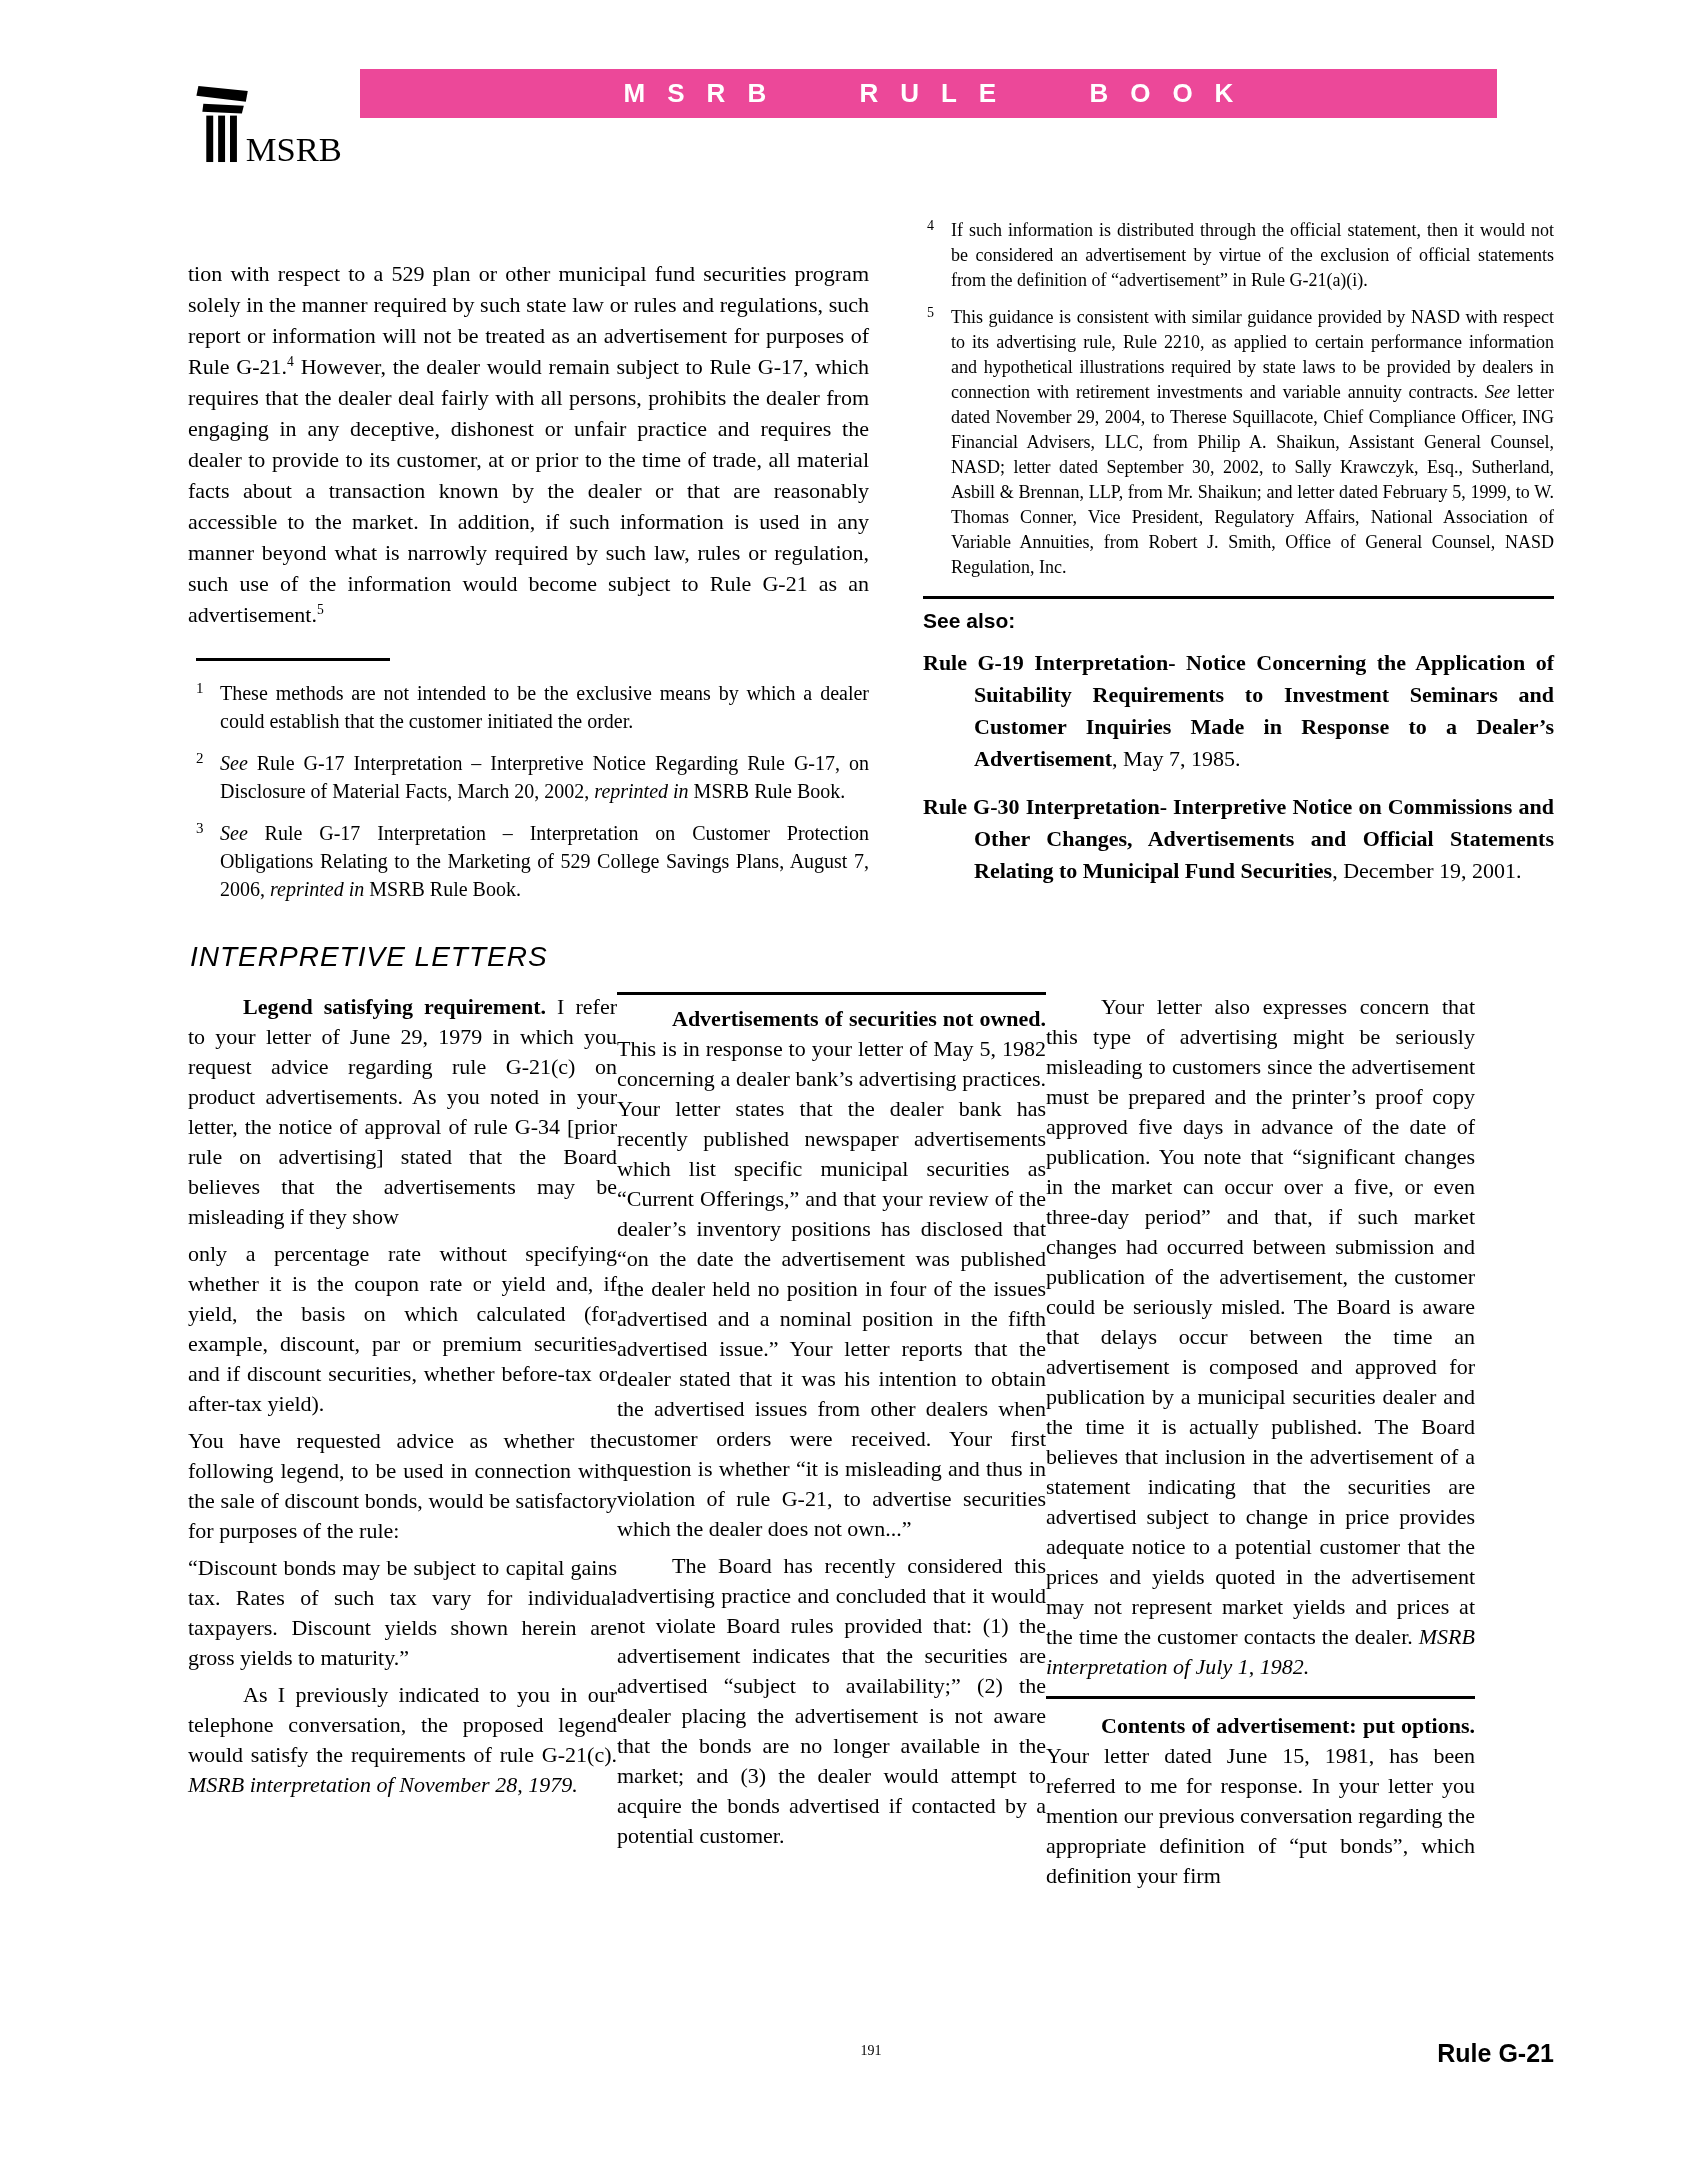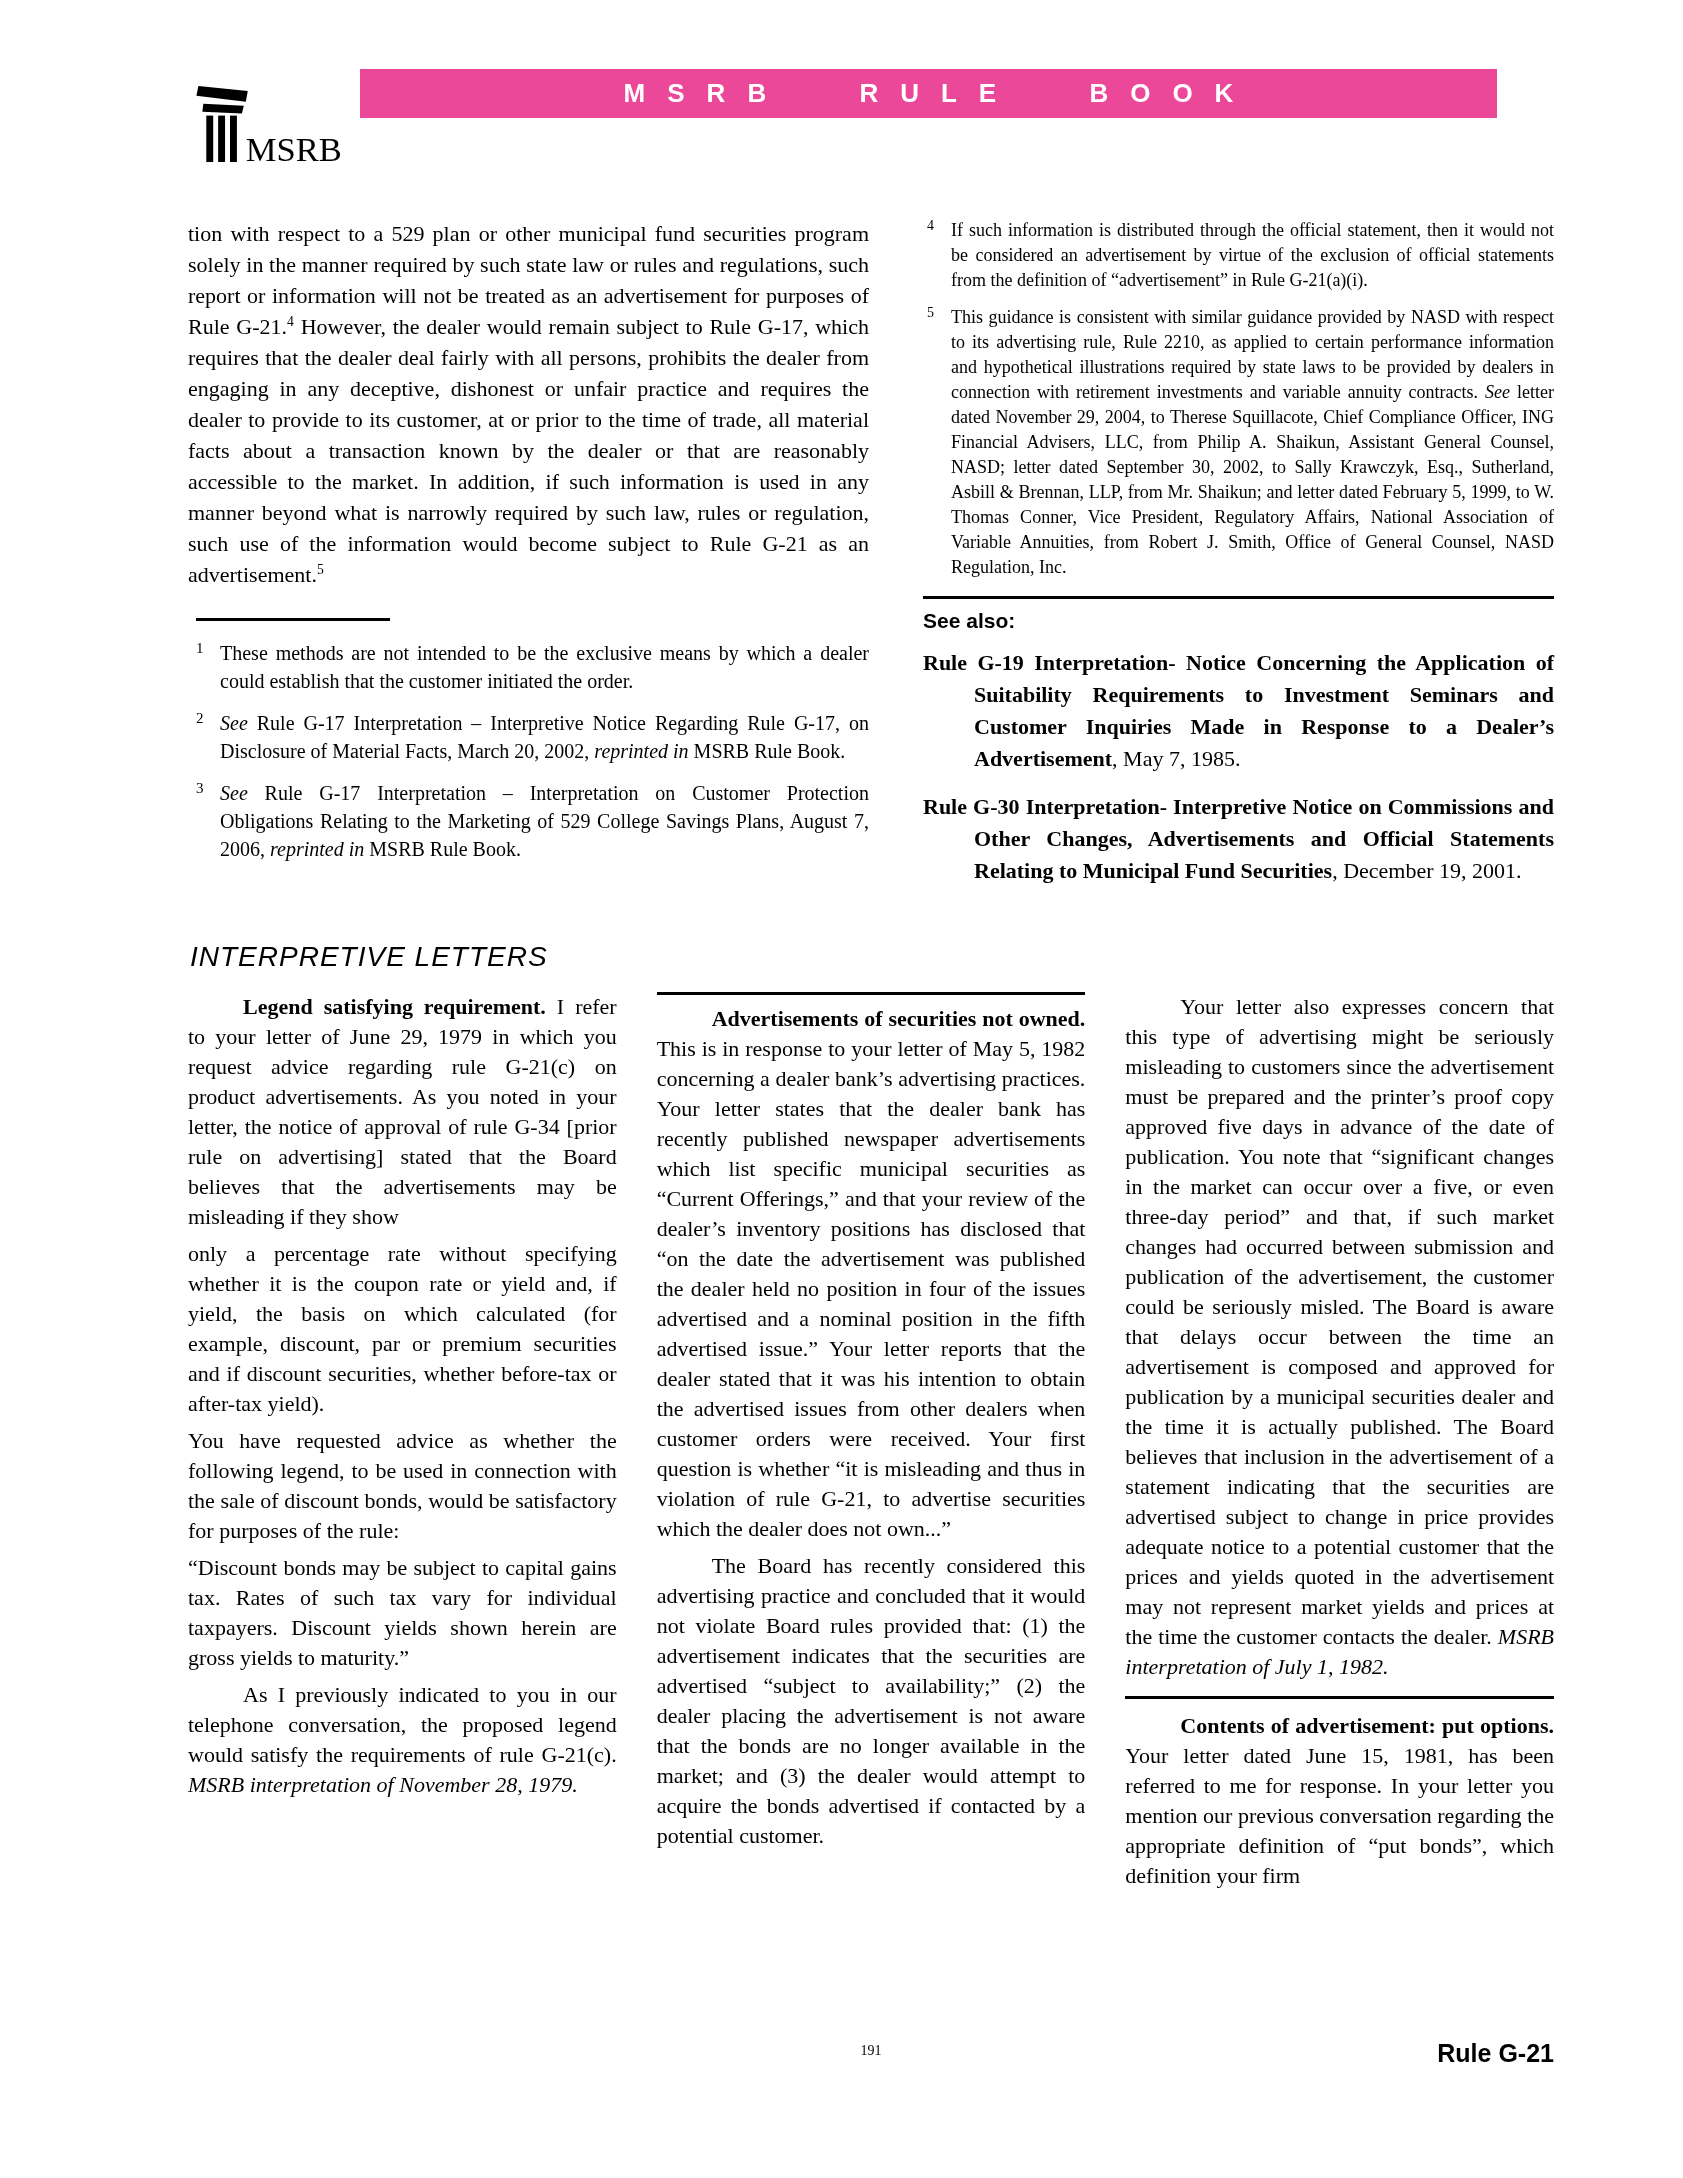--- a/index.html
+++ b/index.html
@@ -11,21 +11,21 @@
   .logo{position:absolute;left:196px;top:83px;width:149px;height:81px;}
   .logo svg text{font-family:"Liberation Serif", serif;}
   .banner{
     position:absolute;left:360px;top:69px;width:1137px;height:49px;
     background:#ec4899;color:#fff;display:flex;align-items:center;justify-content:center;
     font-family:"Liberation Sans", sans-serif;font-weight:bold;font-size:26px;
     letter-spacing:22px;word-spacing:42px;text-indent:22px;white-space:nowrap;
   }
   
   .top{position:absolute;left:188px;top:218px;width:1366px;display:flex;gap:54px;}
-  .col-a{width:681px;}
+  .col-a{width:681px;margin-top:40px;}
   .col-b{width:631px;}
   .bodypar{font-size:22px;line-height:31px;text-align:justify;margin:0;}
   sup.bsup{font-size:0.62em;vertical-align:super;line-height:0;}
   .fn-rule{width:194px;border:none;border-top:3px solid #000;margin:28px 0 18px 8px;}
   .footnote{position:relative;font-size:20px;line-height:28px;text-align:justify;
     padding-left:32px;margin:0 0 14px 0;}
   .footnote .fnnum{position:absolute;left:8px;top:-5px;font-size:15px;}
   .fn-small{font-size:18px;line-height:25px;padding-left:28px;margin-bottom:12px;}
   .fn-small .fnnum{left:4px;font-size:14px;}
   .it{font-style:italic;}
@@ -33,21 +33,21 @@
   .see-label{font-family:"Liberation Sans", sans-serif;font-weight:bold;font-size:21px;margin:0 0 14px 0;}
   .see-item{font-size:22px;line-height:32px;font-weight:bold;text-align:justify;
     padding-left:51px;text-indent:-51px;margin:0 0 16px 0;}
   .see-item .tail{font-weight:normal;}
   
   .letters-heading{
     position:absolute;left:190px;top:941px;margin:0;
     font-family:"Liberation Sans", sans-serif;font-style:italic;font-weight:normal;
     font-size:28px;letter-spacing:1px;
   }
-  .lcols{position:absolute;left:188px;top:992px;width:1366px;display:flex;gap:40px;}
+  .lcols{position:absolute;left:188px;top:992px;width:1366px;display:flex;}
   .lcol{width:429px;}
   .lcol p{font-size:22px;line-height:30px;text-align:justify;margin:0 0 7px 0;}
   .indent{text-indent:55px;}
   .bquote{margin-left:61px;}
   .lead{font-weight:bold;}
   .col-rule{border:none;border-top:3px solid #000;margin:0 0 9px 0;width:100%;}
   .mid-rule{border:none;border-top:3px solid #000;margin:14px 0 12px 0;width:100%;}
   
   .footer{position:absolute;left:188px;top:2043px;width:1366px;height:40px;}
   .pageno{position:absolute;left:0;right:0;text-align:center;font-size:14px;}

